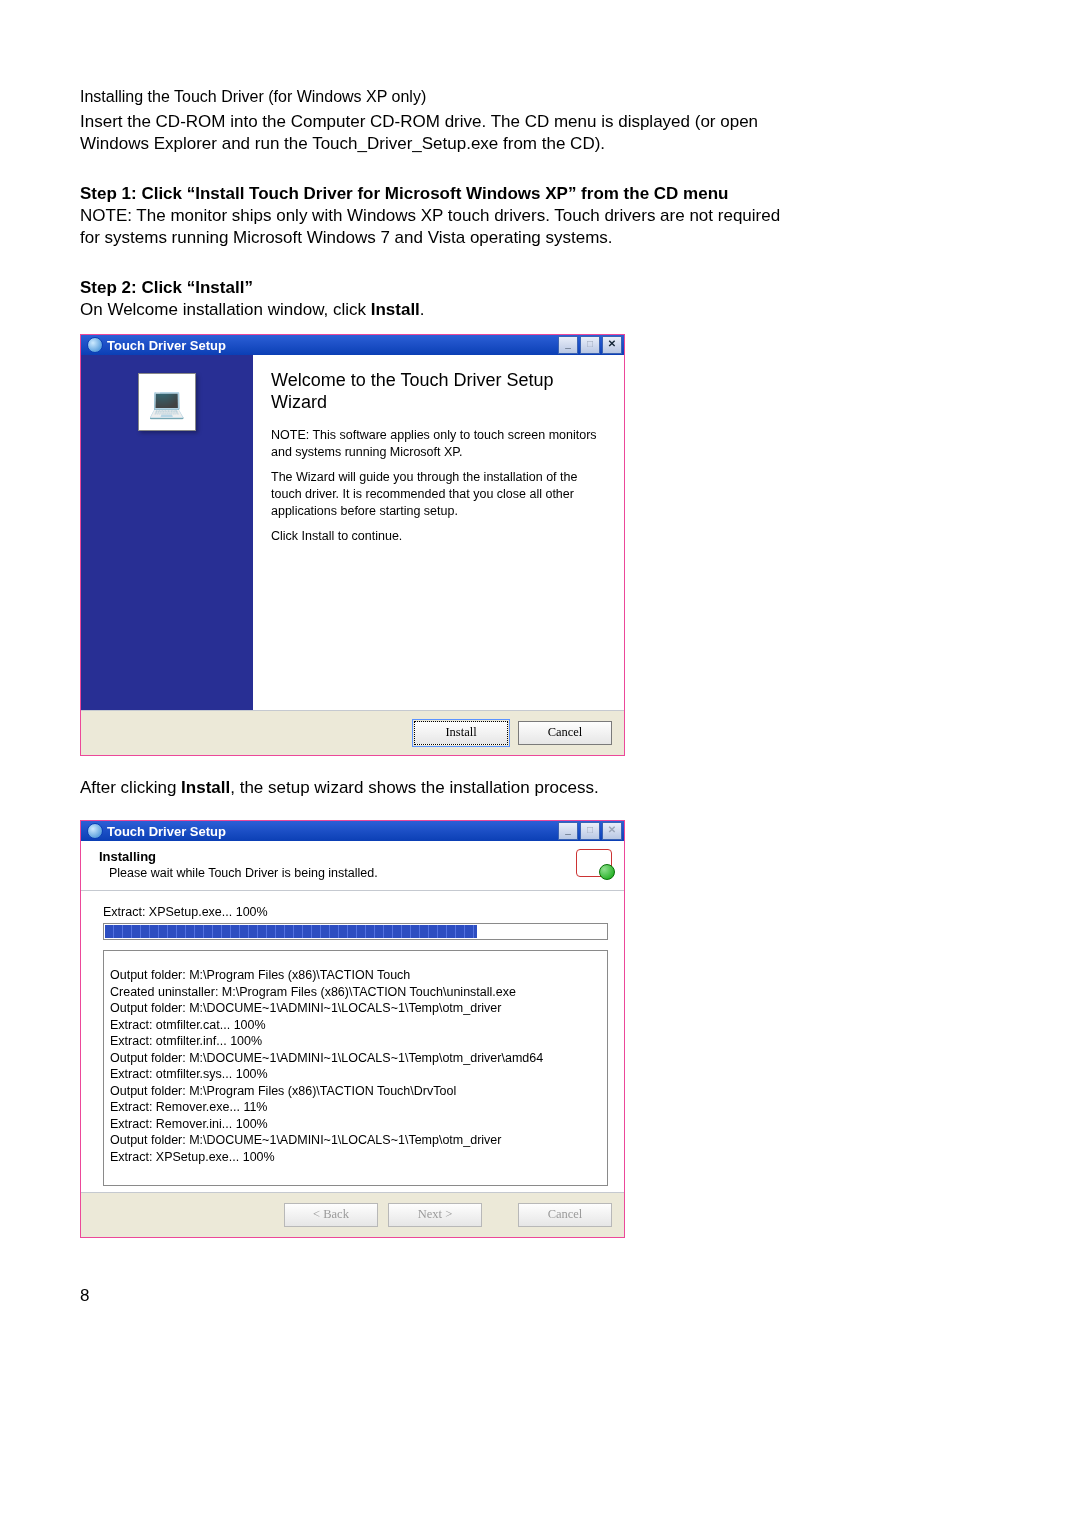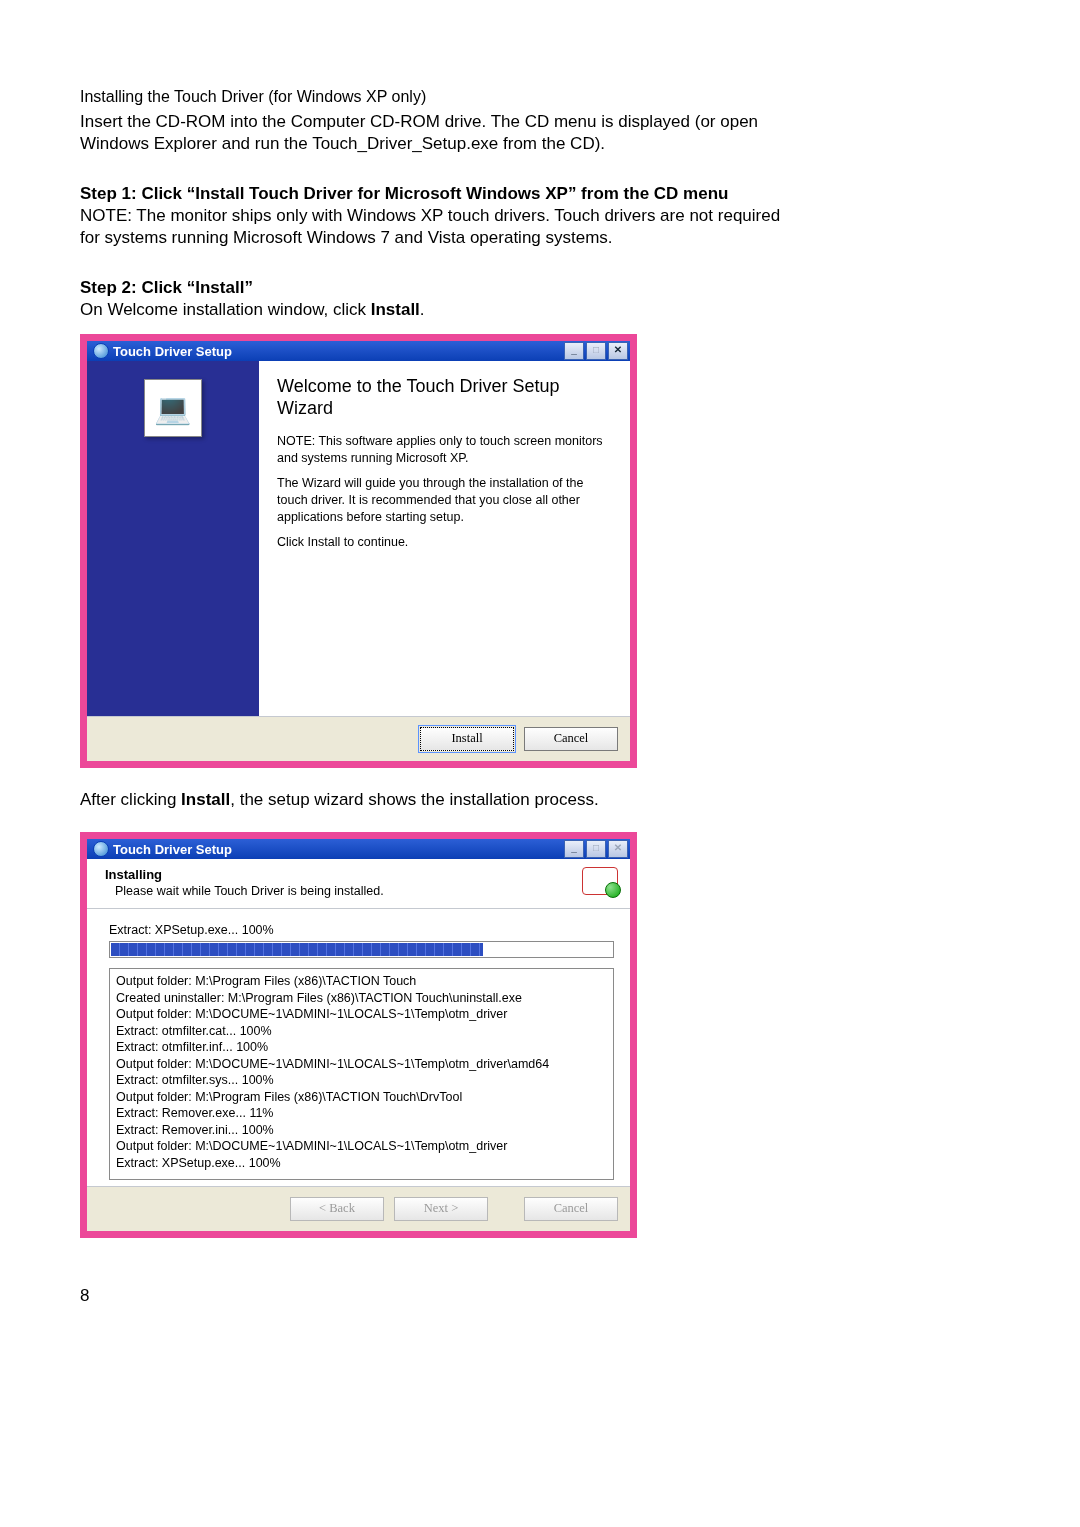--- a/index.html
+++ b/index.html
@@ -5,21 +5,21 @@
   html,body{margin:0;padding:0;background:#fff}
   body{font-family:Arial,Helvetica,sans-serif;color:#000;font-size:17px;width:1080px}
   .page{padding:64px 80px 40px 80px}
   h2{font-size:16px;font-weight:normal;margin:24px 0 6px 0}
   .indent1{margin-left:18px}
   .indent2{margin-left:60px}
   .indent3{margin-left:76px}
   .step-title{font-weight:bold;margin-top:30px}
   .plain{margin:2px 0}
   .after{margin:22px 0}
-  .wnd{border:7px solid #ec4899;width:543px;margin:14px 0 0 0;background:#fff;font-family:Tahoma,Geneva,sans-serif;font-size:12.5px;color:#000}
+  .wnd{border:1px solid #ec4899;width:543px;margin:14px 0 0 0;background:#fff;font-family:Tahoma,Geneva,sans-serif;font-size:12.5px;color:#000}
   .titlebar{height:20px;background:linear-gradient(to bottom,#2c5fd6,#0b3fb5);display:flex;align-items:center;padding:0 2px;color:#fff;font-weight:bold;font-size:13px}
   .titlebar .icon{width:14px;height:14px;border-radius:50%;background:radial-gradient(circle at 35% 35%,#cdeaff,#2f83d0);margin:0 4px;border:1px solid #0b3fb5}
   .titlebar .spacer{flex:1}
   .tbtn{width:18px;height:16px;margin-left:2px;background:linear-gradient(#e9eef9,#b9c7e3);border:1px solid #3a62b3;color:#123;font-size:10px;line-height:14px;text-align:center;font-weight:bold}
   .tbtn.dis{color:#9aa5b8}
   
   .wbody{display:flex;height:355px}
   .wleft{width:172px;background:#282f94;display:flex;align-items:flex-start;justify-content:center;padding-top:18px}
   .wleft-ic{width:56px;height:56px;background:#fff;border:1px solid #888;box-shadow:2px 2px 4px rgba(0,0,0,.3);display:flex;align-items:center;justify-content:center}
   .wleft-ic span{font-size:30px;color:#333}
@@ -35,21 +35,21 @@
   .ihdr{display:flex;align-items:flex-start;padding:8px 12px 10px 18px;border-bottom:1px solid #c5c9d0}
   .ihdr-l{flex:1}
   .ihdr-t{font-weight:bold;font-size:13px}
   .ihdr-s{font-size:12.5px;margin:2px 0 0 10px}
   .badge{width:34px;height:26px;background:#fff;border:1px solid #c33;border-radius:4px;display:flex;align-items:center;justify-content:center;font-size:10px;color:#c33;position:relative}
   .badge::after{content:"";position:absolute;right:-4px;bottom:-4px;width:14px;height:14px;border-radius:50%;background:radial-gradient(circle at 30% 30%,#8fe08f,#0aa50a);border:1px solid #067006}
   .imain{padding:14px 16px 6px 22px}
   .extline{font-size:12.5px;margin-bottom:4px}
   .pbar{height:15px;border:1px solid #8a8a8a;background:#fff;margin-bottom:10px;position:relative}
   .pbar-fill{position:absolute;top:1px;left:1px;bottom:1px;width:74%;background:repeating-linear-gradient(90deg,#2d4ec1 0,#2d4ec1 8px,#5372e0 8px,#5372e0 9px)}
-  .logbox{height:202px;border:1px solid #8a8a8a;background:#fff;padding:4px 6px;overflow:hidden;font-size:12.5px;line-height:16.5px}
+  .logbox{height:202px;border:1px solid #8a8a8a;background:#fff;padding:16px 6px;overflow:hidden;font-size:12.5px;line-height:16.5px}
   .pgnum{margin-top:48px;font-size:17px}
 </style>
 </head>
 <body>
 
 <div class="page">
 
   <h2>Installing the Touch Driver (for Windows XP only)</h2>
   <div class="plain indent1">Insert the CD-ROM into the Computer CD-ROM drive. The CD menu is displayed (or open</div>
   <div class="plain indent2">Windows Explorer and run the Touch_Driver_Setup.exe from the CD).</div>

